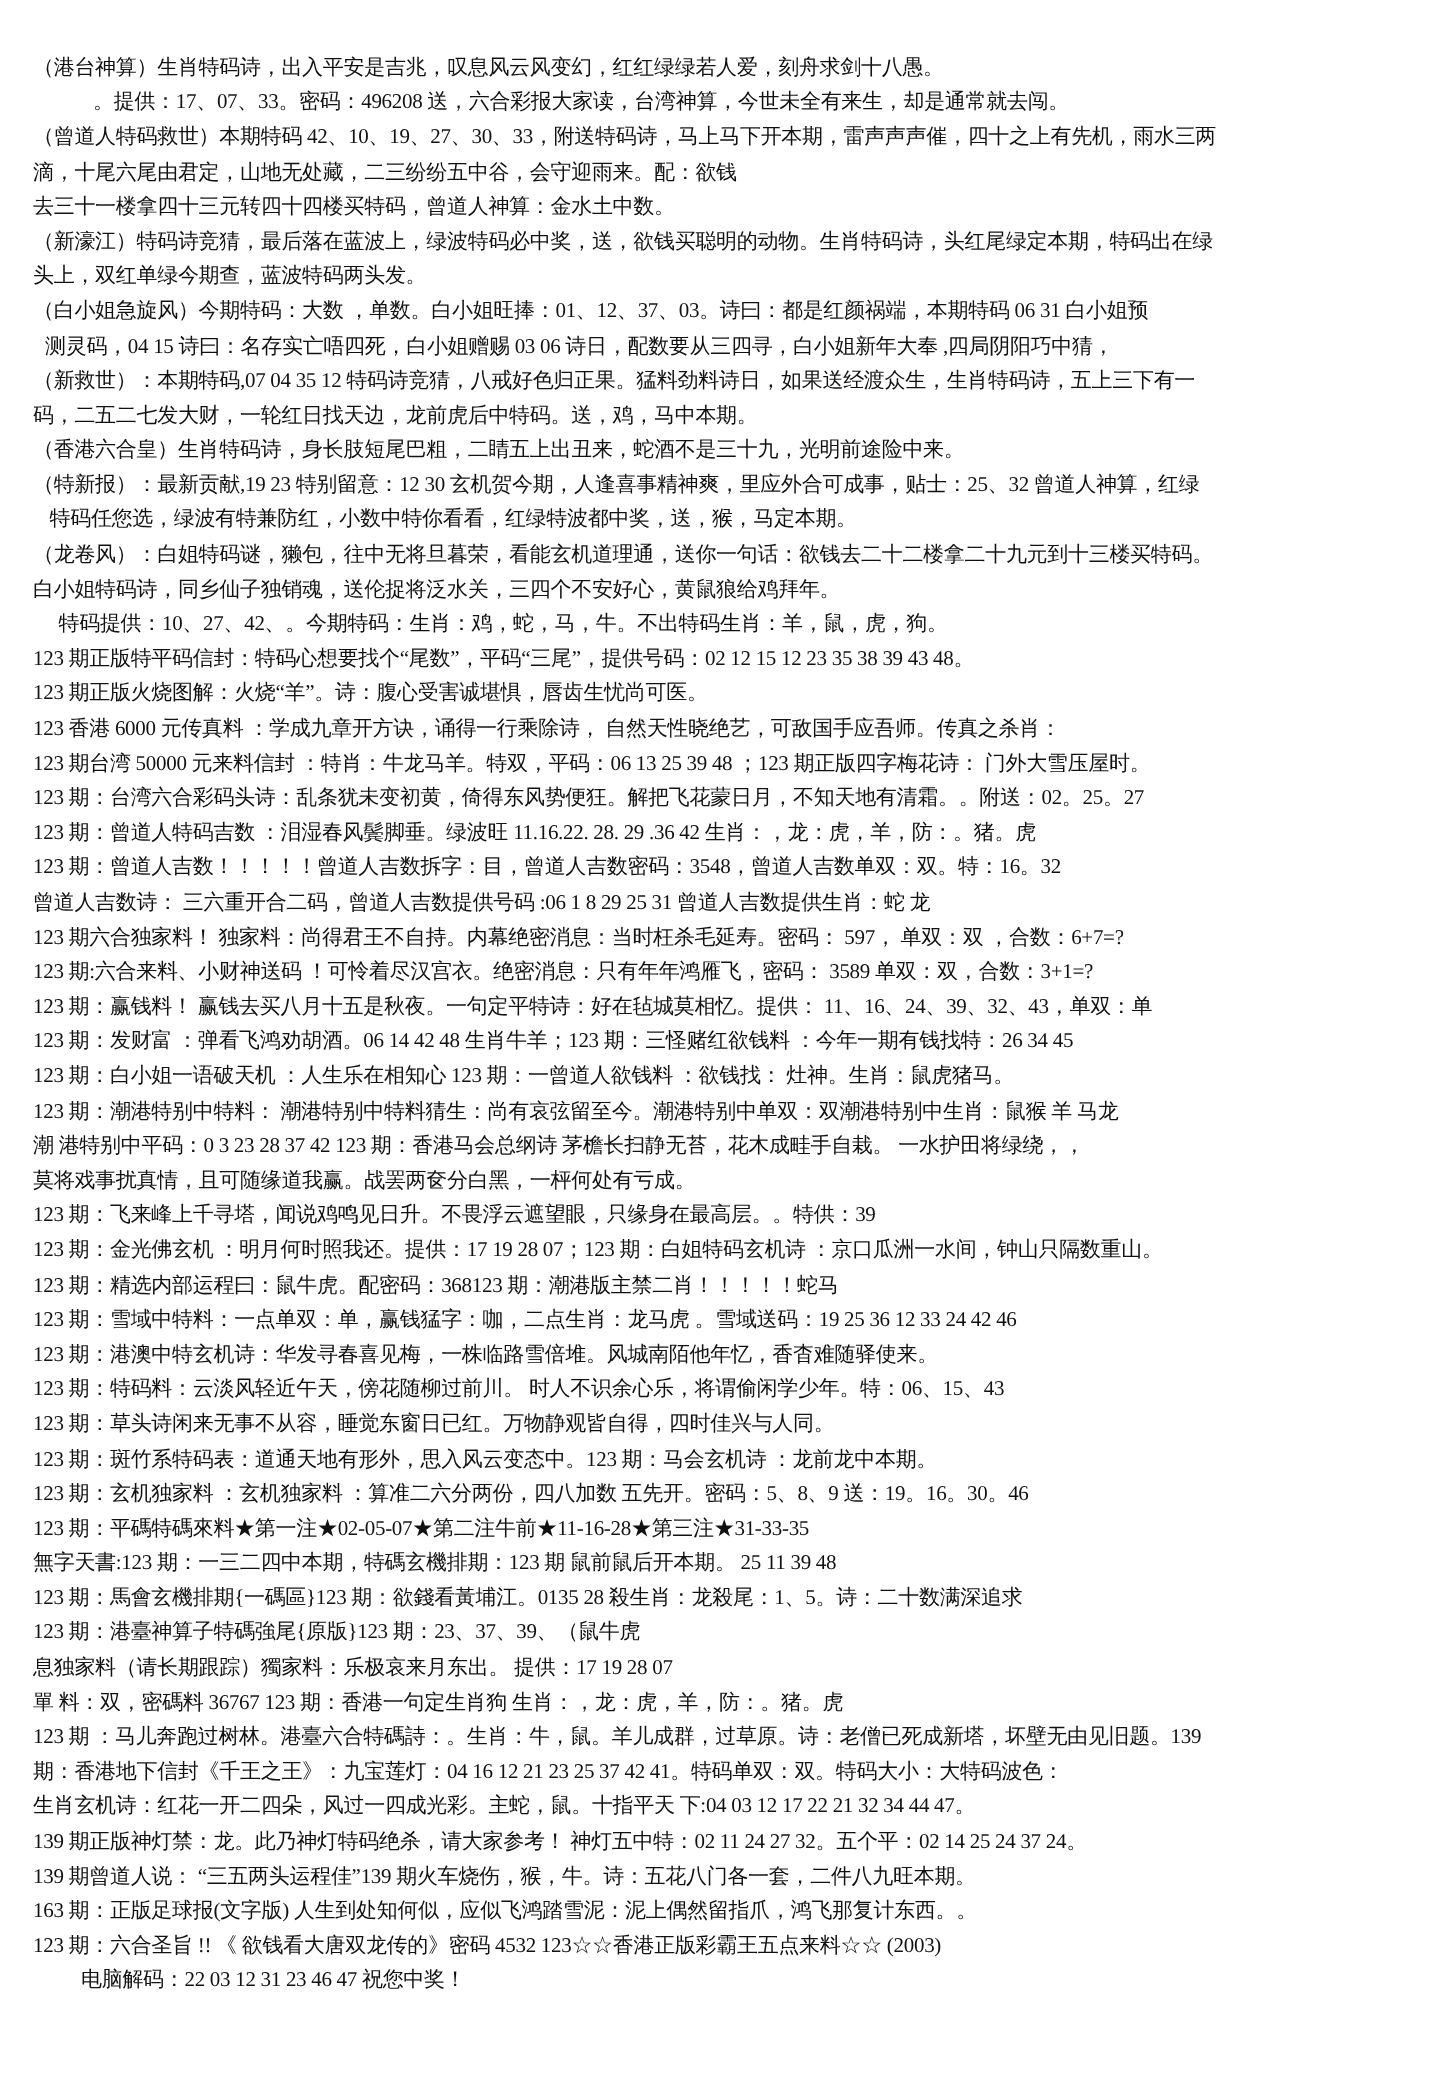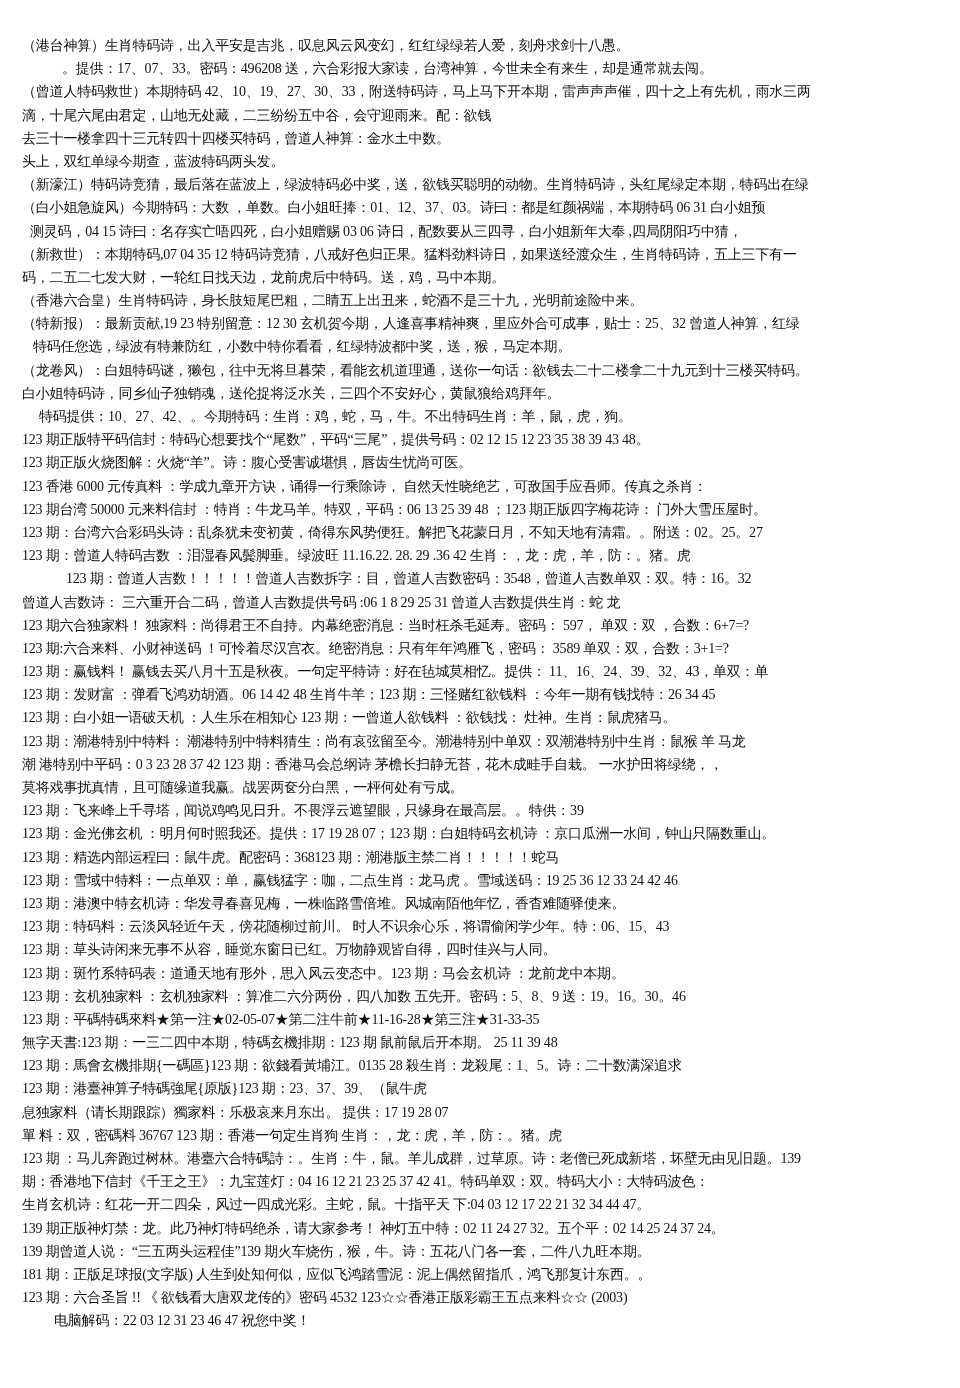--- a/index.html
+++ b/index.html
@@ -23,39 +23,39 @@
 </head>
 <body>
 
 <div class="page">
   <div class="lines" id="lines">
       <div class="line"><span style="white-space: nowrap;">（港台神算）生肖特码诗，出入平安是吉兆，叹息风云风变幻，红红绿绿若人爱，刻舟求剑十八愚。</span></div>
       <div class="line indent-1"><span style="white-space: nowrap;">。提供：17、07、33。密码：496208 送，六合彩报大家读，台湾神算，今世未全有来生，却是通常就去闯。</span></div>
       <div class="line"><span style="white-space: nowrap;">（曾道人特码救世）本期特码 42、10、19、27、30、33，附送特码诗，马上马下开本期，雷声声声催，四十之上有先机，雨水三两</span></div>
       <div class="line"><span style="white-space: nowrap;">滴，十尾六尾由君定，山地无处藏，二三纷纷五中谷，会守迎雨来。配：欲钱</span></div>
       <div class="line"><span style="white-space: nowrap;">去三十一楼拿四十三元转四十四楼买特码，曾道人神算：金水土中数。</span></div>
+      <div class="line"><span style="white-space: nowrap;">（新濠江）特码诗竞猜，最后落在蓝波上，绿波特码必中奖，送，欲钱买聪明的动物。生肖特码诗，头红尾绿定本期，特码出在绿</span></div>
       <div class="line"><span style="white-space: nowrap;">头上，双红单绿今期查，蓝波特码两头发。</span></div>
-      <div class="line"><span style="white-space: nowrap;">（新濠江）特码诗竞猜，最后落在蓝波上，绿波特码必中奖，送，欲钱买聪明的动物。生肖特码诗，头红尾绿定本期，特码出在绿</span></div>
       <div class="line"><span style="white-space: nowrap;">（白小姐急旋风）今期特码：大数 ，单数。白小姐旺捧：01、12、37、03。诗曰：都是红颜祸端，本期特码 06 31 白小姐预</span></div>
       <div class="line indent-small"><span style="white-space: nowrap;">测灵码，04 15 诗曰：名存实亡唔四死，白小姐赠赐 03 06 诗日，配数要从三四寻，白小姐新年大奉 ,四局阴阳巧中猜，</span></div>
       <div class="line"><span style="white-space: nowrap;">（新救世）：本期特码,07 04 35 12 特码诗竞猜，八戒好色归正果。猛料劲料诗日，如果送经渡众生，生肖特码诗，五上三下有一</span></div>
       <div class="line"><span style="white-space: nowrap;">码，二五二七发大财，一轮红日找天边，龙前虎后中特码。送，鸡，马中本期。</span></div>
       <div class="line"><span style="white-space: nowrap;">（香港六合皇）生肖特码诗，身长肢短尾巴粗，二睛五上出丑来，蛇酒不是三十九，光明前途险中来。</span></div>
       <div class="line"><span style="white-space: nowrap;">（特新报）：最新贡献,19 23 特别留意：12 30 玄机贺今期，人逢喜事精神爽，里应外合可成事，贴士：25、32 曾道人神算，红绿</span></div>
       <div class="line"><span style="white-space: nowrap; padding-left: 11px;">特码任您选，绿波有特兼防红，小数中特你看看，红绿特波都中奖，送，猴，马定本期。</span></div>
       <div class="line"><span style="white-space: nowrap;">（龙卷风）：白姐特码谜，獭包，往中无将旦暮荣，看能玄机道理通，送你一句话：欲钱去二十二楼拿二十九元到十三楼买特码。</span></div>
       <div class="line"><span style="white-space: nowrap;">白小姐特码诗，同乡仙子独销魂，送伦捉将泛水关，三四个不安好心，黄鼠狼给鸡拜年。</span></div>
       <div class="line"><span style="white-space: nowrap; padding-left: 17px;">特码提供：10、27、42、。今期特码：生肖：鸡，蛇，马，牛。不出特码生肖：羊，鼠，虎，狗。</span></div>
       <div class="line"><span style="white-space: nowrap;">123 期正版特平码信封：特码心想要找个“尾数”，平码“三尾”，提供号码：02   12   15   12   23   35  38   39  43   48。</span></div>
       <div class="line"><span style="white-space: nowrap;">123 期正版火烧图解：火烧“羊”。诗：腹心受害诚堪惧，唇齿生忧尚可医。</span></div>
       <div class="line"><span style="white-space: nowrap;">123 香港 6000 元传真料 ：学成九章开方诀，诵得一行乘除诗，  自然天性晓绝艺，可敌国手应吾师。传真之杀肖：</span></div>
       <div class="line"><span style="white-space: nowrap;">123 期台湾 50000 元来料信封 ：特肖：牛龙马羊。特双，平码：06 13 25 39 48 ；123 期正版四字梅花诗： 门外大雪压屋时。</span></div>
       <div class="line"><span style="white-space: nowrap;">123 期：台湾六合彩码头诗：乱条犹未变初黄，倚得东风势便狂。解把飞花蒙日月，不知天地有清霜。。附送：02。25。27</span></div>
       <div class="line"><span style="white-space: nowrap;">123 期：曾道人特码吉数 ：泪湿春风鬓脚垂。绿波旺 11.16.22. 28. 29  .36     42 生肖：，龙：虎，羊，防：。猪。虎</span></div>
-      <div class="line"><span style="white-space: nowrap; margin-left: 44px;">123 期：曾道人吉数！！！！！曾道人吉数拆字：目，曾道人吉数密码：3548，曾道人吉数单双：双。特：16。32</span></div>
+      <div class="line"><span style="white-space: nowrap;">123 期：曾道人吉数！！！！！曾道人吉数拆字：目，曾道人吉数密码：3548，曾道人吉数单双：双。特：16。32</span></div>
       <div class="line"><span style="white-space: nowrap;">曾道人吉数诗： 三六重开合二码，曾道人吉数提供号码 :06   1 8   29   25   31 曾道人吉数提供生肖：蛇   龙</span></div>
       <div class="line"><span style="white-space: nowrap;">123 期六合独家料！ 独家料：尚得君王不自持。内幕绝密消息：当时枉杀毛延寿。密码：  597， 单双：双 ，合数：6+7=?</span></div>
       <div class="line"><span style="white-space: nowrap;">123 期:六合来料、小财神送码 ！可怜着尽汉宫衣。绝密消息：只有年年鸿雁飞，密码： 3589 单双：双，合数：3+1=?</span></div>
       <div class="line"><span style="white-space: nowrap;">123 期：赢钱料！ 赢钱去买八月十五是秋夜。一句定平特诗：好在毡城莫相忆。提供： 11、16、24、39、32、43，单双：单</span></div>
       <div class="line"><span style="white-space: nowrap;">123 期：发财富 ：弹看飞鸿劝胡酒。06 14  42 48 生肖牛羊；123 期：三怪赌红欲钱料 ：今年一期有钱找特：26  34 45</span></div>
       <div class="line"><span style="white-space: nowrap;">123 期：白小姐一语破天机 ：人生乐在相知心 123 期：一曾道人欲钱料 ：欲钱找： 灶神。生肖：鼠虎猪马。</span></div>
       <div class="line"><span style="white-space: nowrap;">123 期：潮港特别中特料：  潮港特别中特料猜生：尚有哀弦留至今。潮港特别中单双：双潮港特别中生肖：鼠猴    羊      马龙</span></div>
       <div class="line"><span style="white-space: nowrap;">潮 港特别中平码：0 3   23   28   37   42 123 期：香港马会总纲诗 茅檐长扫静无苔，花木成畦手自栽。 一水护田将绿绕，，</span></div>
       <div class="line"><span style="white-space: nowrap;">莫将戏事扰真情，且可随缘道我赢。战罢两奁分白黑，一枰何处有亏成。</span></div>
       <div class="line"><span style="white-space: nowrap;">123 期：飞来峰上千寻塔，闻说鸡鸣见日升。不畏浮云遮望眼，只缘身在最高层。。特供：39</span></div>
@@ -71,17 +71,17 @@
       <div class="line"><span style="white-space: nowrap;">無字天書:123 期：一三二四中本期，特碼玄機排期：123 期 鼠前鼠后开本期。   25    11   39 48</span></div>
       <div class="line"><span style="white-space: nowrap;">123 期：馬會玄機排期{一碼區}123 期：欲錢看黃埔江。0135 28 殺生肖：龙殺尾：1、5。诗：二十数满深追求</span></div>
       <div class="line"><span style="white-space: nowrap;">123 期：港臺神算子特碼強尾{原版}123 期：23、37、39、（鼠牛虎</span></div>
       <div class="line"><span style="white-space: nowrap;">息独家料（请长期跟踪）獨家料：乐极哀来月东出。   提供：17  19 28    07</span></div>
       <div class="line"><span style="white-space: nowrap;">單  料：双，密碼料  36767   123 期：香港一句定生肖狗     生肖：，龙：虎，羊，防：。猪。虎</span></div>
       <div class="line"><span style="white-space: nowrap;">123  期 ：马儿奔跑过树林。港臺六合特碼詩：。生肖：牛，鼠。羊儿成群，过草原。诗：老僧已死成新塔，坏壁无由见旧题。139</span></div>
       <div class="line"><span style="white-space: nowrap;">期：香港地下信封《千王之王》：九宝莲灯：04   16    12   21   23 25   37 42    41。特码单双：双。特码大小：大特码波色：</span></div>
       <div class="line"><span style="white-space: nowrap;">生肖玄机诗：红花一开二四朵，风过一四成光彩。主蛇，鼠。十指平天 下:04   03 12 17 22   21   32 34   44 47。</span></div>
       <div class="line"><span style="white-space: nowrap;">139 期正版神灯禁：龙。此乃神灯特码绝杀，请大家参考！  神灯五中特：02 11 24 27 32。五个平：02 14   25 24 37   24。</span></div>
       <div class="line"><span style="white-space: nowrap;">139 期曾道人说： “三五两头运程佳”139 期火车烧伤，猴，牛。诗：五花八门各一套，二件八九旺本期。</span></div>
-      <div class="line"><span style="white-space: nowrap;">181 期：正版足球报(文字版) 人生到处知何似，应似飞鸿踏雪泥：泥上偶然留指爪，鸿飞那复计东西。。</span></div>
+      <div class="line"><span style="white-space: nowrap;">163 期：正版足球报(文字版) 人生到处知何似，应似飞鸿踏雪泥：泥上偶然留指爪，鸿飞那复计东西。。</span></div>
       <div class="line"><span style="white-space: nowrap;">123 期：六合圣旨 !! 《 欲钱看大唐双龙传的》密码 4532   123☆☆香港正版彩霸王五点来料☆☆ (2003)</span></div>
       <div class="line"><span style="white-space: nowrap; margin-left: 32px;">电脑解码：22 03 12 31 23 46 47 祝您中奖！</span></div>
     </div>
 </div>
 
 </body></html>

